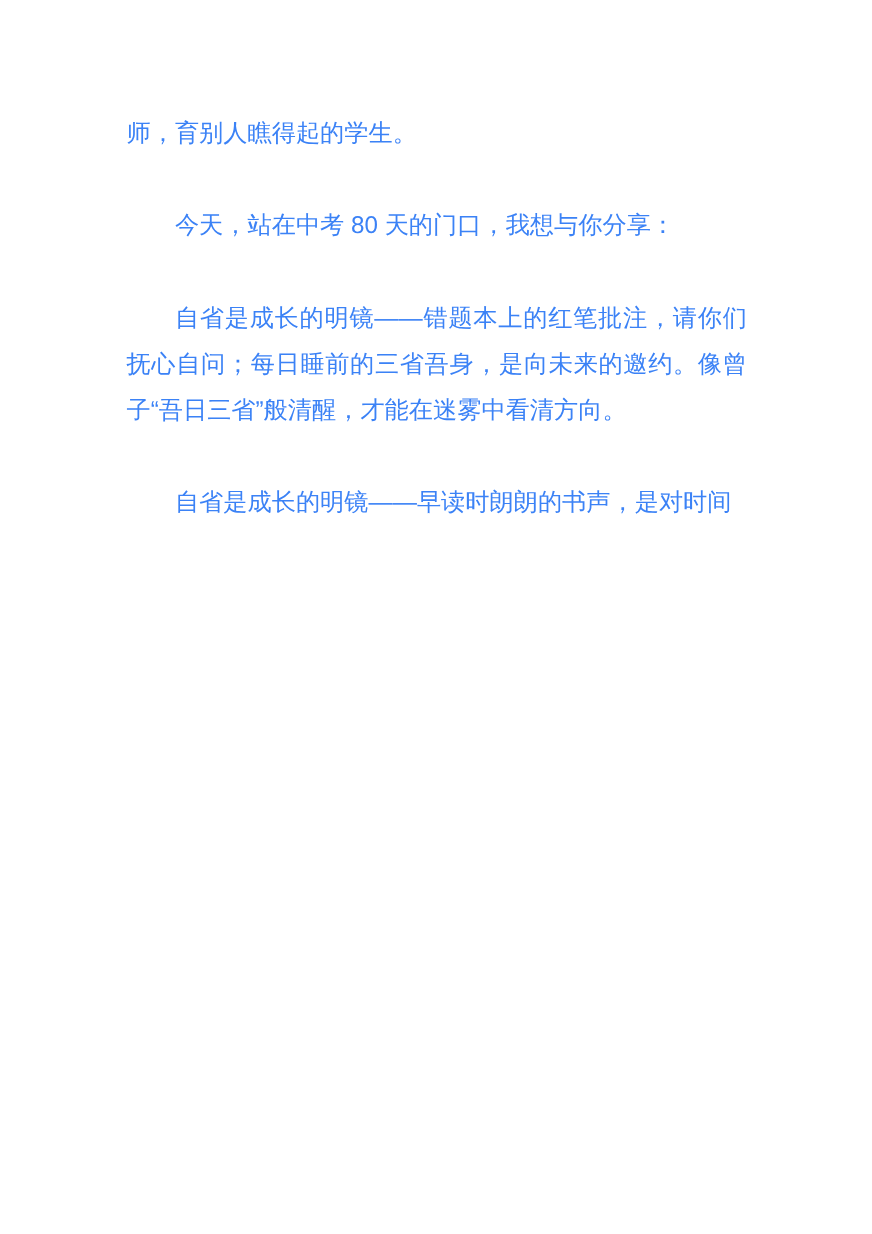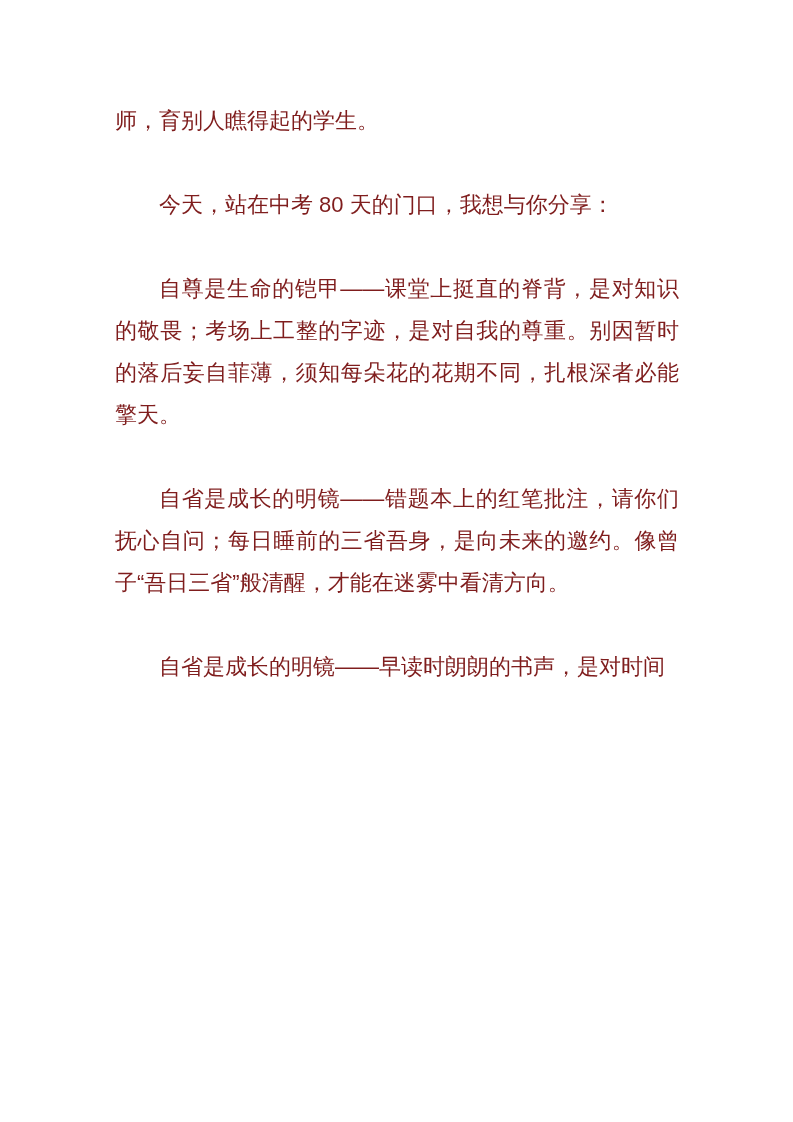--- a/index.html
+++ b/index.html
@@ -10,21 +10,21 @@
     background: #ffffff;
     overflow: hidden;
   }
 
   .page {
     width: 793px;
     height: 1122px;
     background: #ffffff;
     padding: 100px 114px 0 115px;
     font-family: "Liberation Sans", "DejaVu Sans", sans-serif;
-    color: #7f1d1d;
+    color: #3b82f6;
   }
 
   .page p {
     font-size: 22px;
     line-height: 42px;
     text-align: justify;
     text-align-last: left;
     margin-top: 42px;
     word-break: break-all;
   }
@@ -40,18 +40,17 @@
 </head>
 <body>
 
 <div class="page">
   <p>师，育别人瞧得起的学生。</p>
 
 
   <p class="indent">今天，站在中考 80 天的门口，我想与你分享：</p>
 
 
-  <p class="indent">自尊是生命的铠甲——课堂上挺直的脊背，是对知识的敬畏；考场上工整的字迹，是对自我的尊重。别因暂时的落后妄自菲薄，须知每朵花的花期不同，扎根深者必能擎天。</p>
 
   <p class="indent">自省是成长的明镜——错题本上的红笔批注，请你们抚心自问；每日睡前的三省吾身，是向未来的邀约。像曾子“吾日三省”般清醒，才能在迷雾中看清方向。</p>
 
   <p class="indent">自省是成长的明镜——早读时朗朗的书声，是对时间</p>
 </div>
 
 </body></html>

